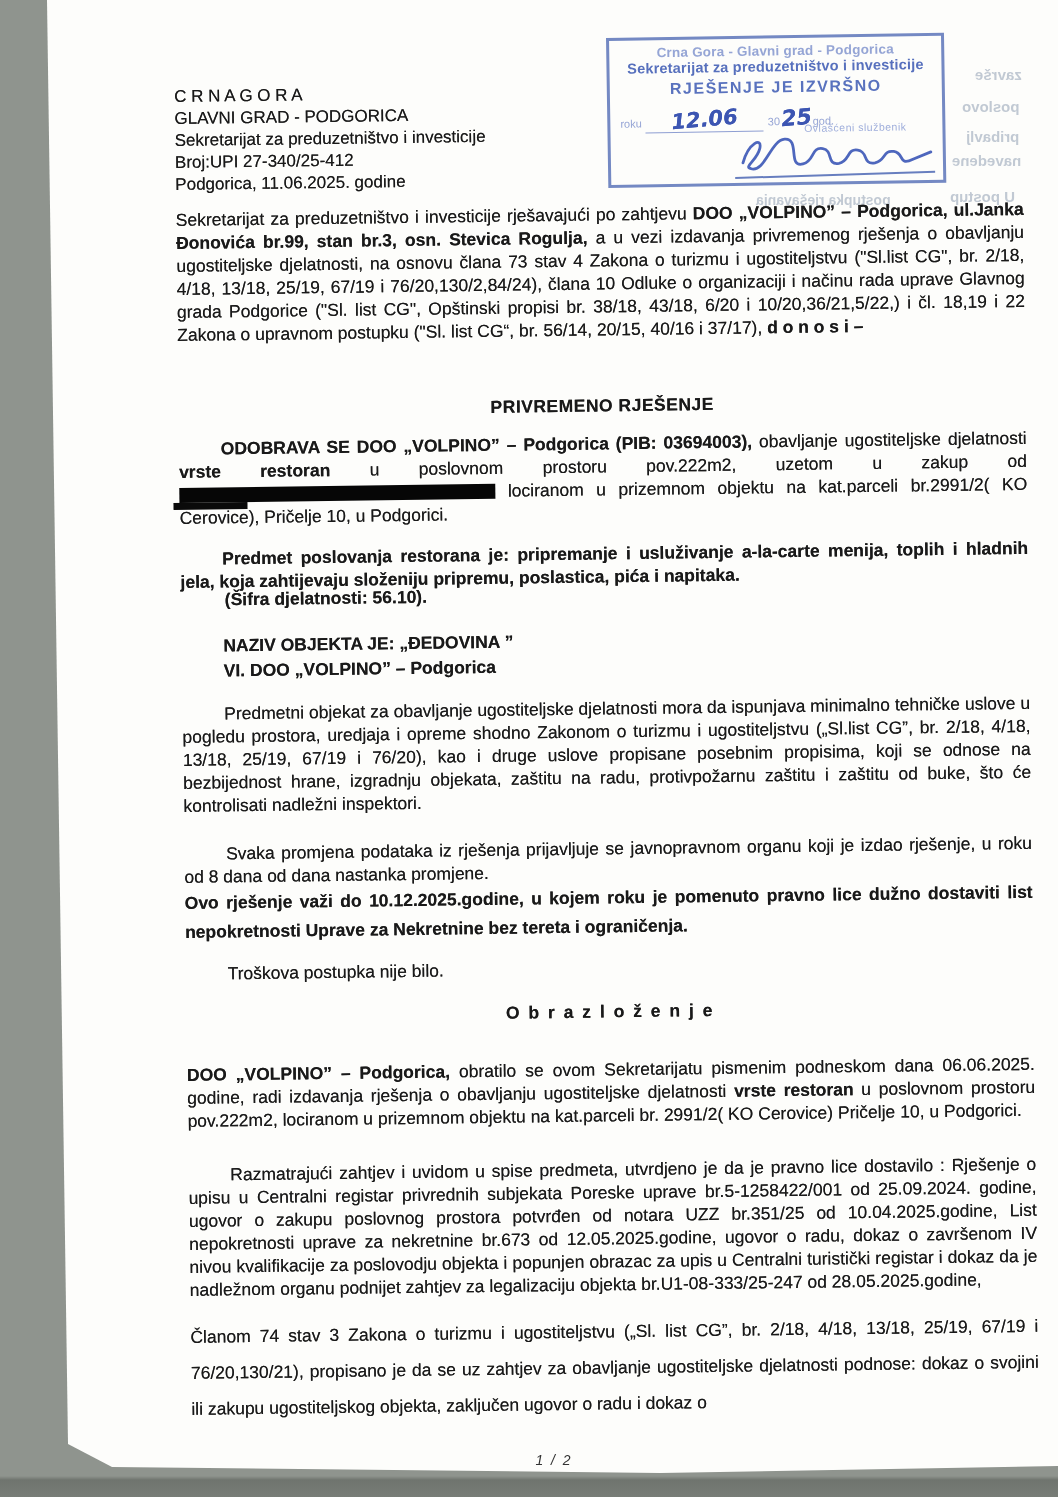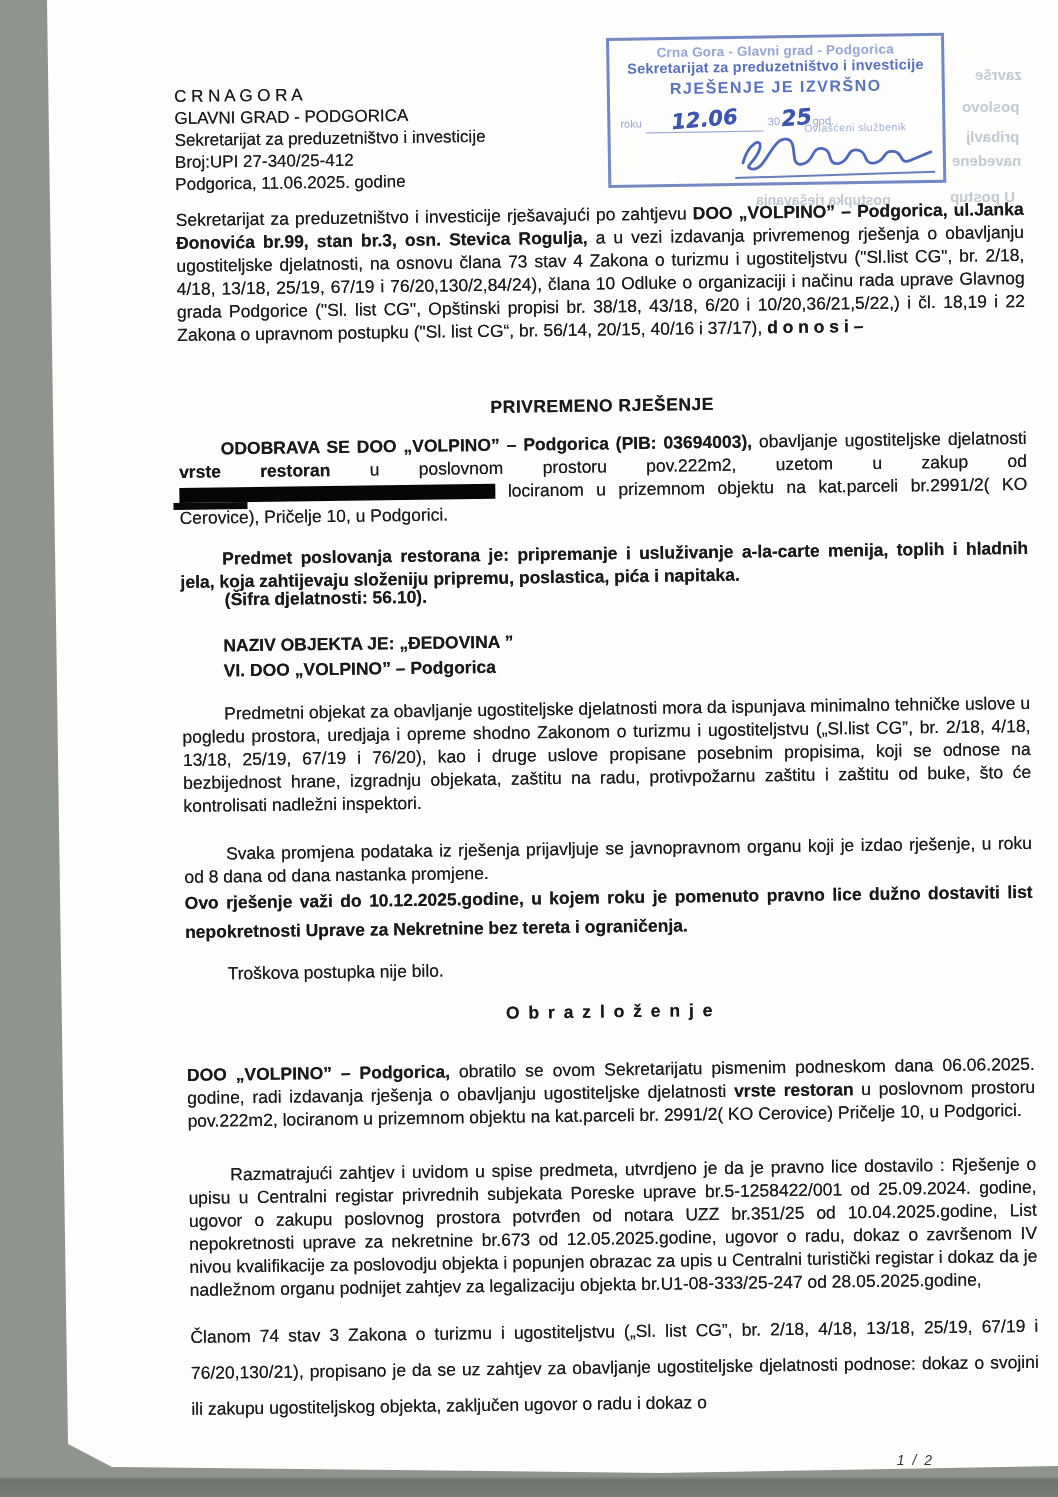--- a/index.html
+++ b/index.html
@@ -27,21 +27,21 @@
   .ind{text-indent:42px;}
   .b,b{font-weight:700;}
   .h-center{text-align:center;font-weight:700;letter-spacing:.5px;}
   .lh36{line-height:36px;}
   .lh29{line-height:29px;}
   .naziv{margin-left:42px;font-weight:700;line-height:25px;}
   .sifra{margin-left:44px;font-weight:700;}
   .redact{position:relative;display:inline-block;width:316px;height:15px;background:#060606;vertical-align:-2px;}
   .redact::after{content:"";position:absolute;left:-6px;top:15px;width:74px;height:7px;background:#0a0a0a;}
   .footer-page{
-    position:absolute;left:174px;top:1452px;width:760px;text-align:right;
+    position:absolute;left:174px;top:1452px;width:760px;text-align:center;
     font-size:14px;font-style:italic;letter-spacing:2px;color:#333;
   }
   
   .stamp{
     position:absolute;left:606px;top:38px;width:338px;height:150px;
     transform:rotate(-0.9deg);transform-origin:0 0;
     border:3px solid rgba(77,104,180,.78);
     box-sizing:border-box;
   }
   .stamp-l1{margin-top:5px;text-align:center;font-size:13.5px;font-weight:700;color:rgba(108,130,198,.72);letter-spacing:.2px;}

